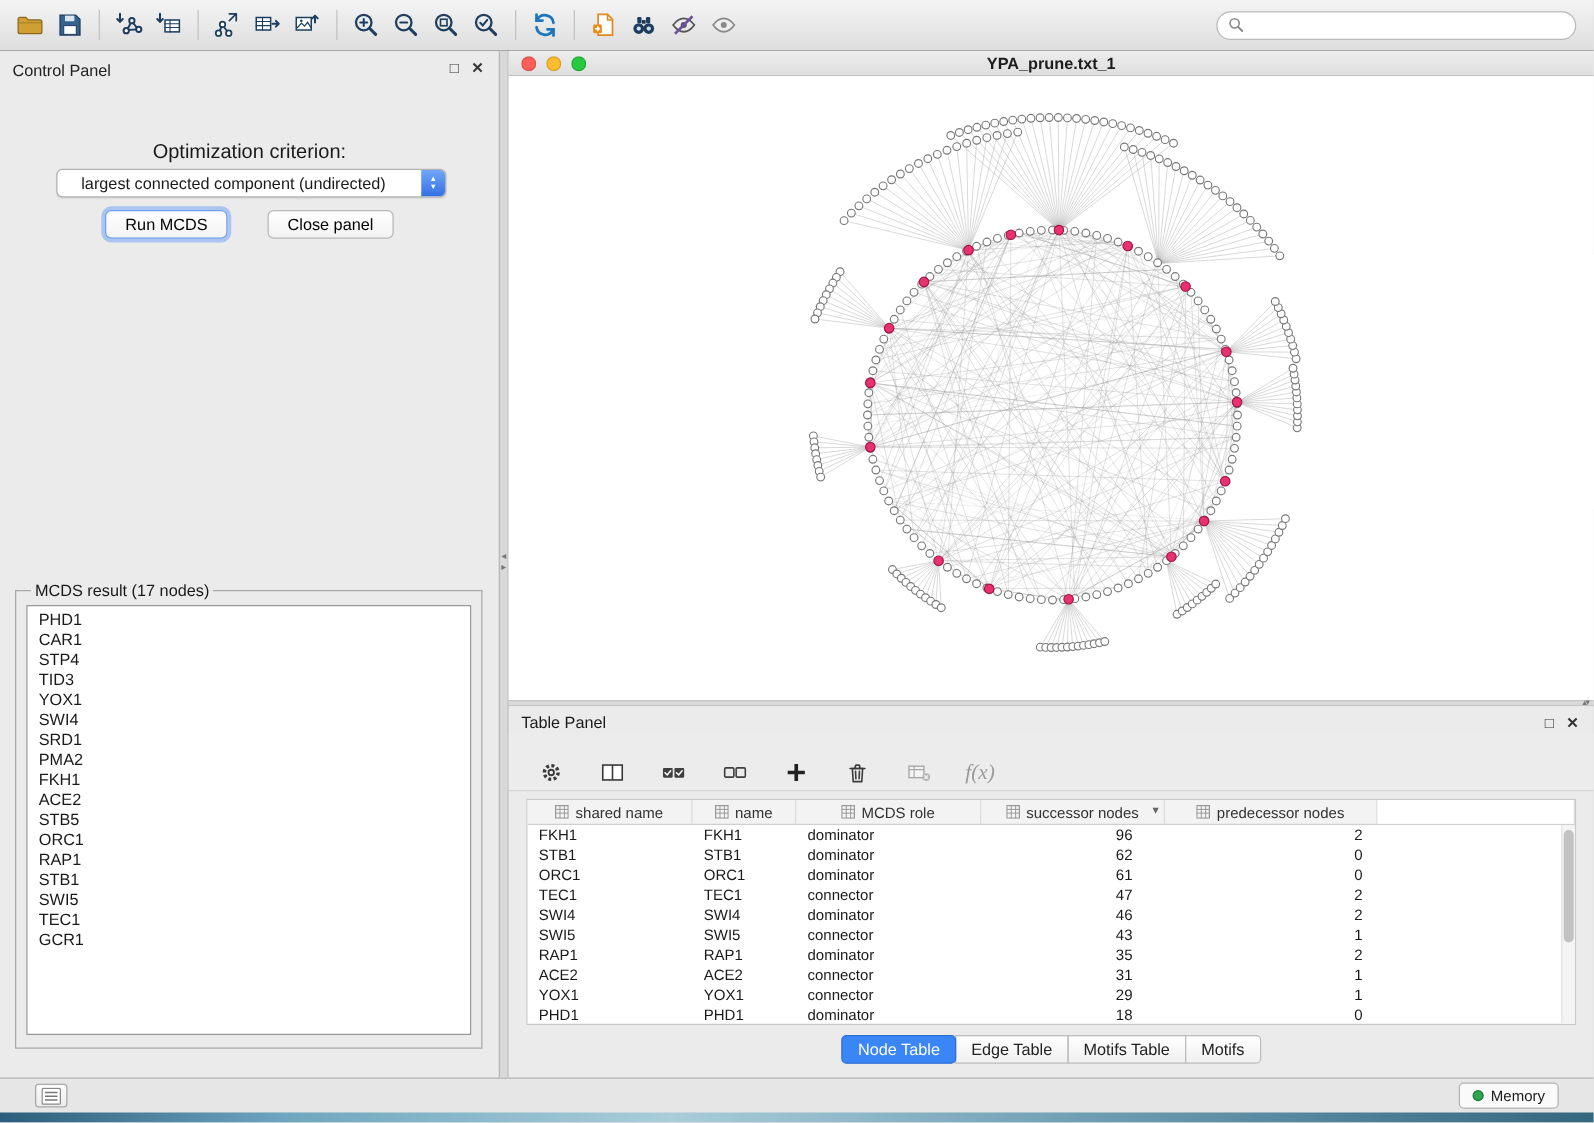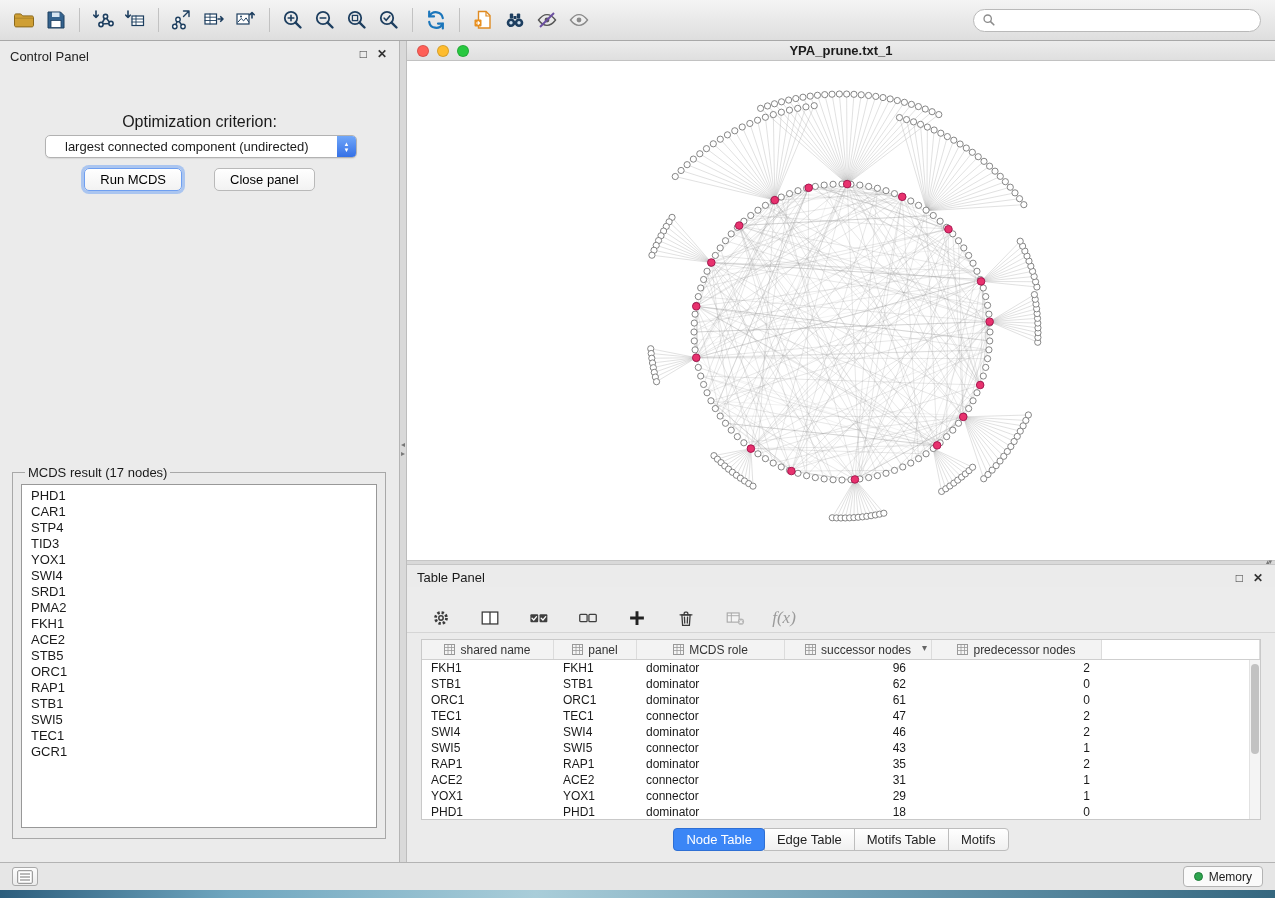--- a/index.html
+++ b/index.html
@@ -79,21 +79,21 @@
   .scroll-v{position:absolute;top:20px;right:0;width:11px;bottom:0;background:#f4f4f4;border-left:1px solid #e2e2e2}
   .thumb{position:absolute;top:4px;left:1px;width:8px;height:90px;background:#c2c2c2;border-radius:4px}
   .tp-tabs{position:absolute;left:0;width:100%;top:263px;display:flex;justify-content:center}
   .tp-tab{padding:3px 12px;font-size:13px;background:linear-gradient(#ffffff,#f0f0f0);border:1px solid #bdbdbd;margin-left:-1px;color:#222}
   .tp-tab:first-child{margin-left:0}
   .tp-tab.active{background:#3b86f6;border-color:#2e6fd4;color:#fff;border-radius:4px;position:relative;z-index:2}
   .tp-tab:last-child{border-radius:0 4px 4px 0}
 
   
   .status-bar{position:absolute;left:0;top:862px;width:1275px;height:28px;background:#e6e6e6;border-top:1px solid #b3b3b3;
-    display:flex;align-items:center;padding:0 12px}
+    display:flex;align-items:center;padding:0 28px}
   .sb-btn{width:26px;height:19px;border:1px solid #a9a9a9;border-radius:3px;background:linear-gradient(#fcfcfc,#ececec);
     display:flex;align-items:center;justify-content:center}
   .memory-btn{margin-left:auto;display:flex;align-items:center;gap:6px;height:21px;padding:0 10px;border:1px solid #b3b3b3;
     border-radius:4px;background:#fafafa;font-size:12px}
   .dot{width:9px;height:9px;border-radius:50%;background:#2da44e;border:1px solid #1e7a38}
   .wallpaper{position:absolute;left:0;top:890px;width:1275px;height:8px;
     background:linear-gradient(90deg,#2c5d7c,#6fa6bf 18%,#a9cdd9 42%,#6f9eb4 68%,#35677f 100%)}
 </style>
 </head>
 <body>
@@ -1058,21 +1058,21 @@
               <rect x="0.5" y="0.5" width="10" height="10" fill="#f5f5f5" stroke="#999"></rect>
               <path d="M0.5 3.5h10M0.5 6.5h10M4 0.5v10M7.5 0.5v10" stroke="#999" stroke-width=".8"></path>
             </svg>
           <span>shared name</span>
         </div>
         <div class="hcell w1">
           <svg width="11" height="11" viewBox="0 0 11 11">
               <rect x="0.5" y="0.5" width="10" height="10" fill="#f5f5f5" stroke="#999"></rect>
               <path d="M0.5 3.5h10M0.5 6.5h10M4 0.5v10M7.5 0.5v10" stroke="#999" stroke-width=".8"></path>
             </svg>
-          <span>panel</span>
+          <span>name</span>
         </div>
         <div class="hcell w2">
           <svg width="11" height="11" viewBox="0 0 11 11">
               <rect x="0.5" y="0.5" width="10" height="10" fill="#f5f5f5" stroke="#999"></rect>
               <path d="M0.5 3.5h10M0.5 6.5h10M4 0.5v10M7.5 0.5v10" stroke="#999" stroke-width=".8"></path>
             </svg>
           <span>MCDS role</span>
         </div>
         <div class="hcell w3">
           <svg width="11" height="11" viewBox="0 0 11 11">

